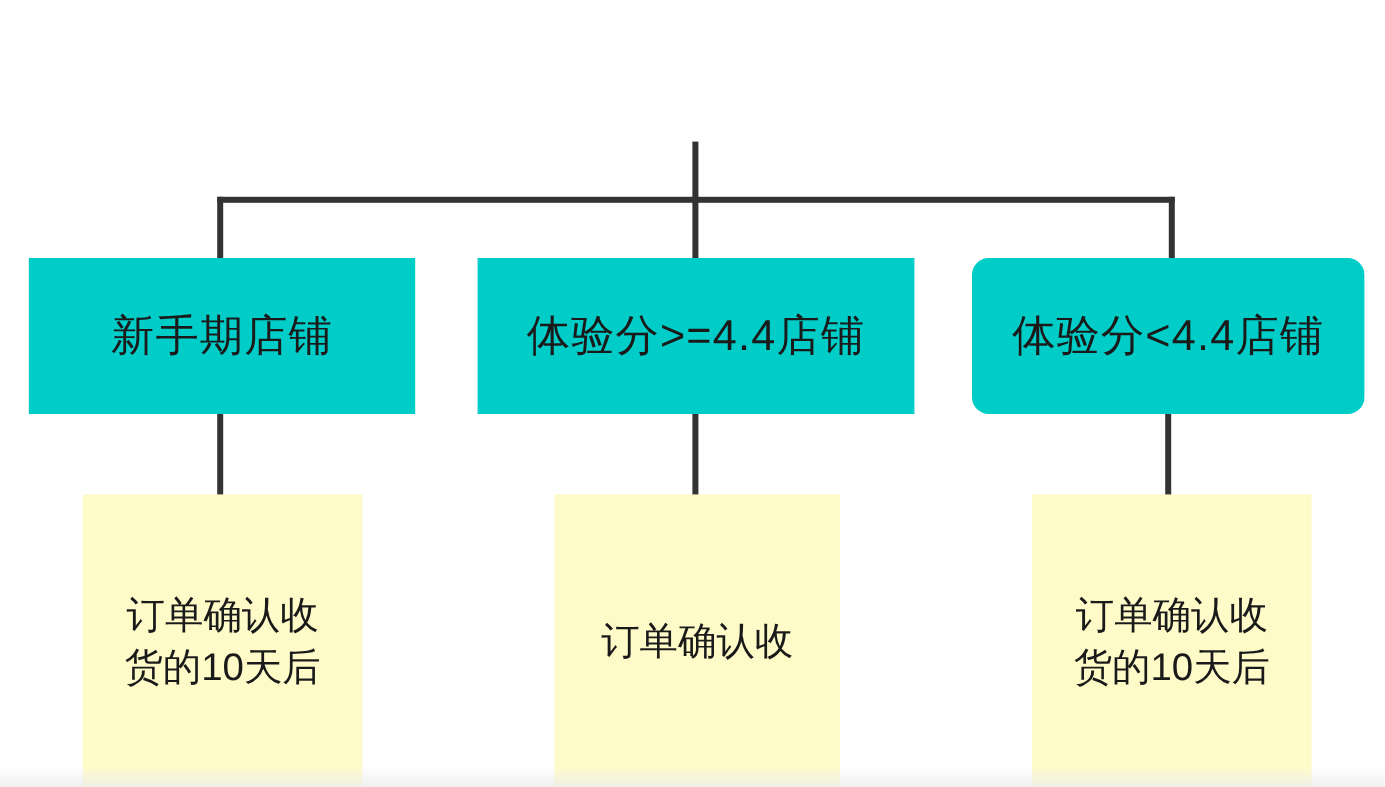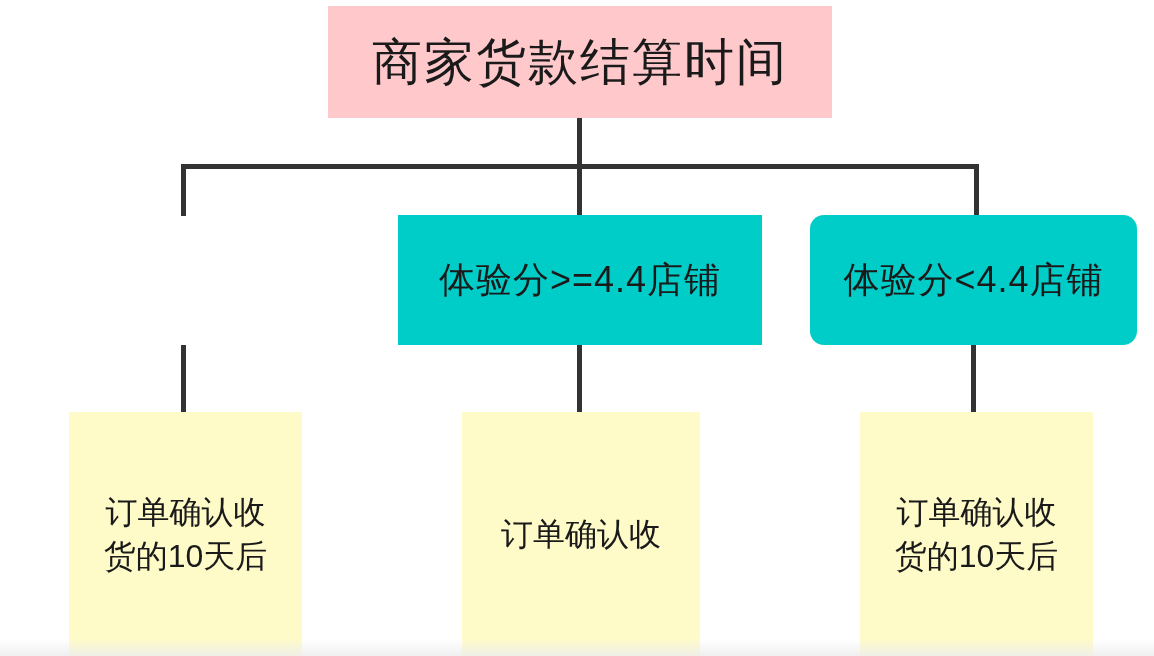--- a/index.html
+++ b/index.html
@@ -74,33 +74,33 @@
     width: 1154px; height: 17px;
     background: linear-gradient(to bottom, rgba(240,240,240,0) 0%, rgba(237,237,237,0.85) 100%);
     pointer-events: none;
   }
 </style>
 </head>
 <body>
 
 <div class="canvas">
 
-  <div class="box root-box">
-    <span>商家货款结算时间</span>
-  </div>
 
   <div class="connector c-root-stem"></div>
   <div class="connector c-bus"></div>
   <div class="connector c-drop-left"></div>
   <div class="connector c-drop-mid"></div>
   <div class="connector c-drop-right"></div>
   <div class="connector c-leaf-left"></div>
   <div class="connector c-leaf-mid"></div>
   <div class="connector c-leaf-right"></div>
 
+  <div class="box branch-box branch-1">
+    <span>新手期店铺</span>
+  </div>
   <div class="box branch-box branch-2">
     <span>体验分&gt;=4.4店铺</span>
   </div>
   <div class="box branch-box branch-3">
     <span>体验分&lt;4.4店铺</span>
   </div>
 
   <div class="box leaf-box leaf-1">
     <span class="leaf-line">订单确认收</span>
     <span class="leaf-line">货的10天后</span>

